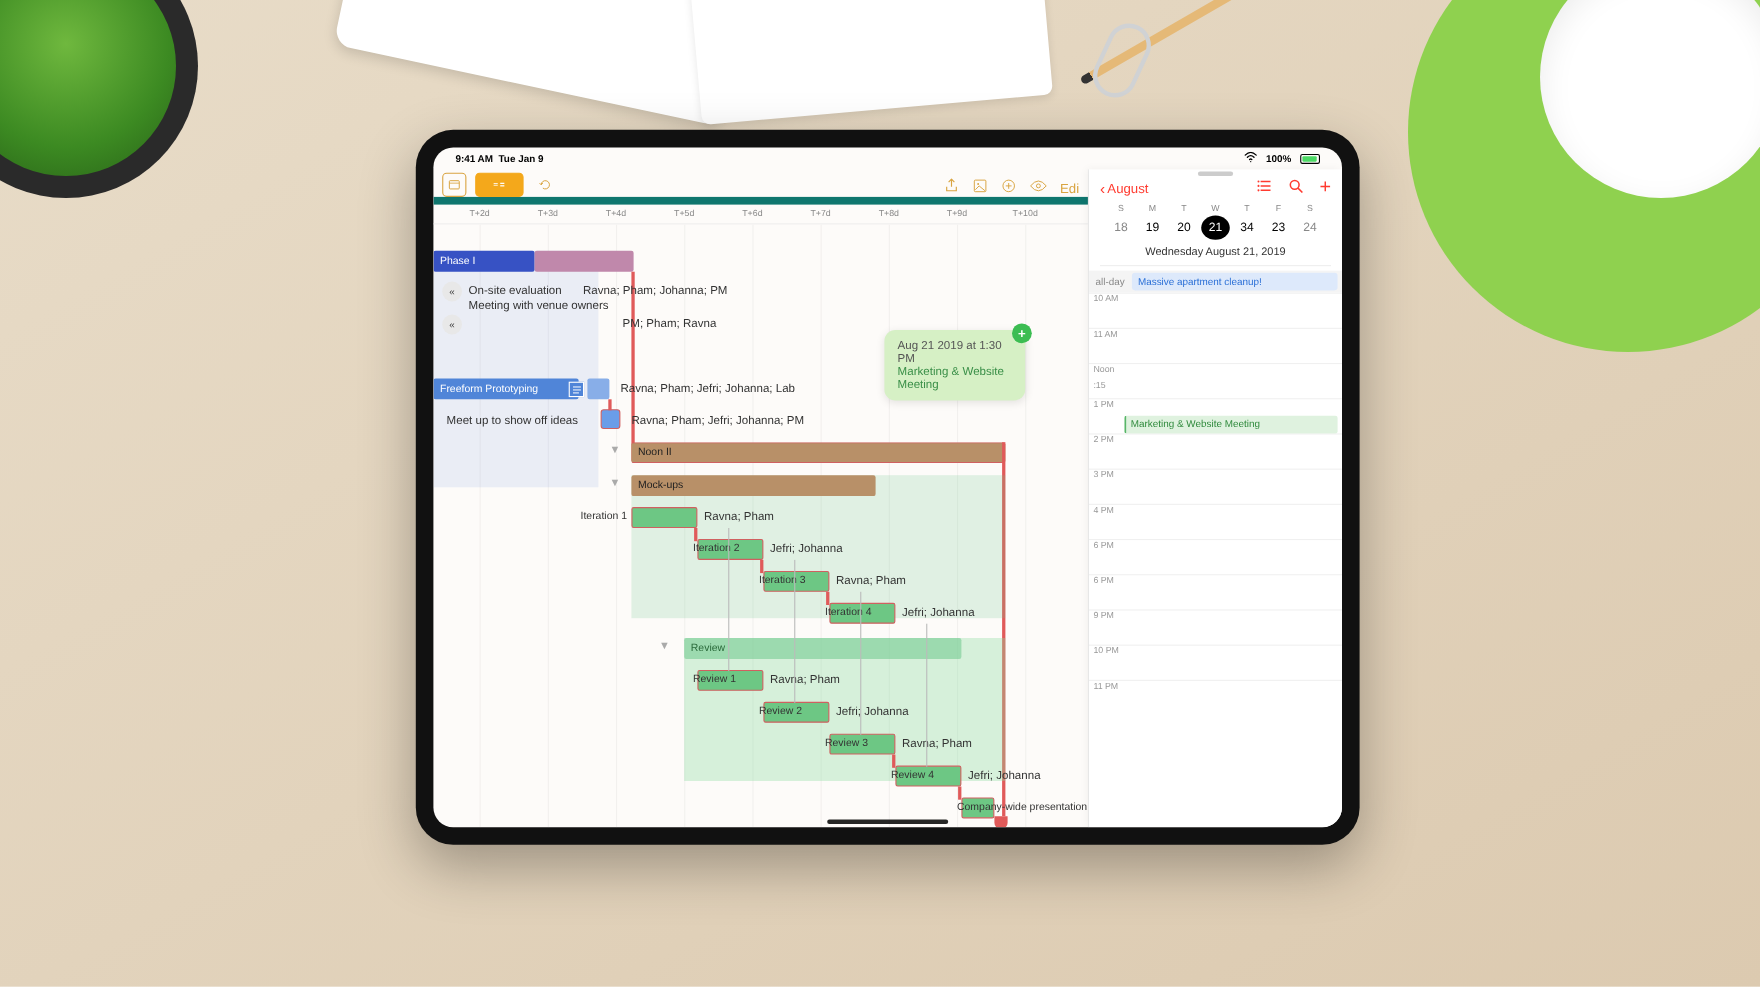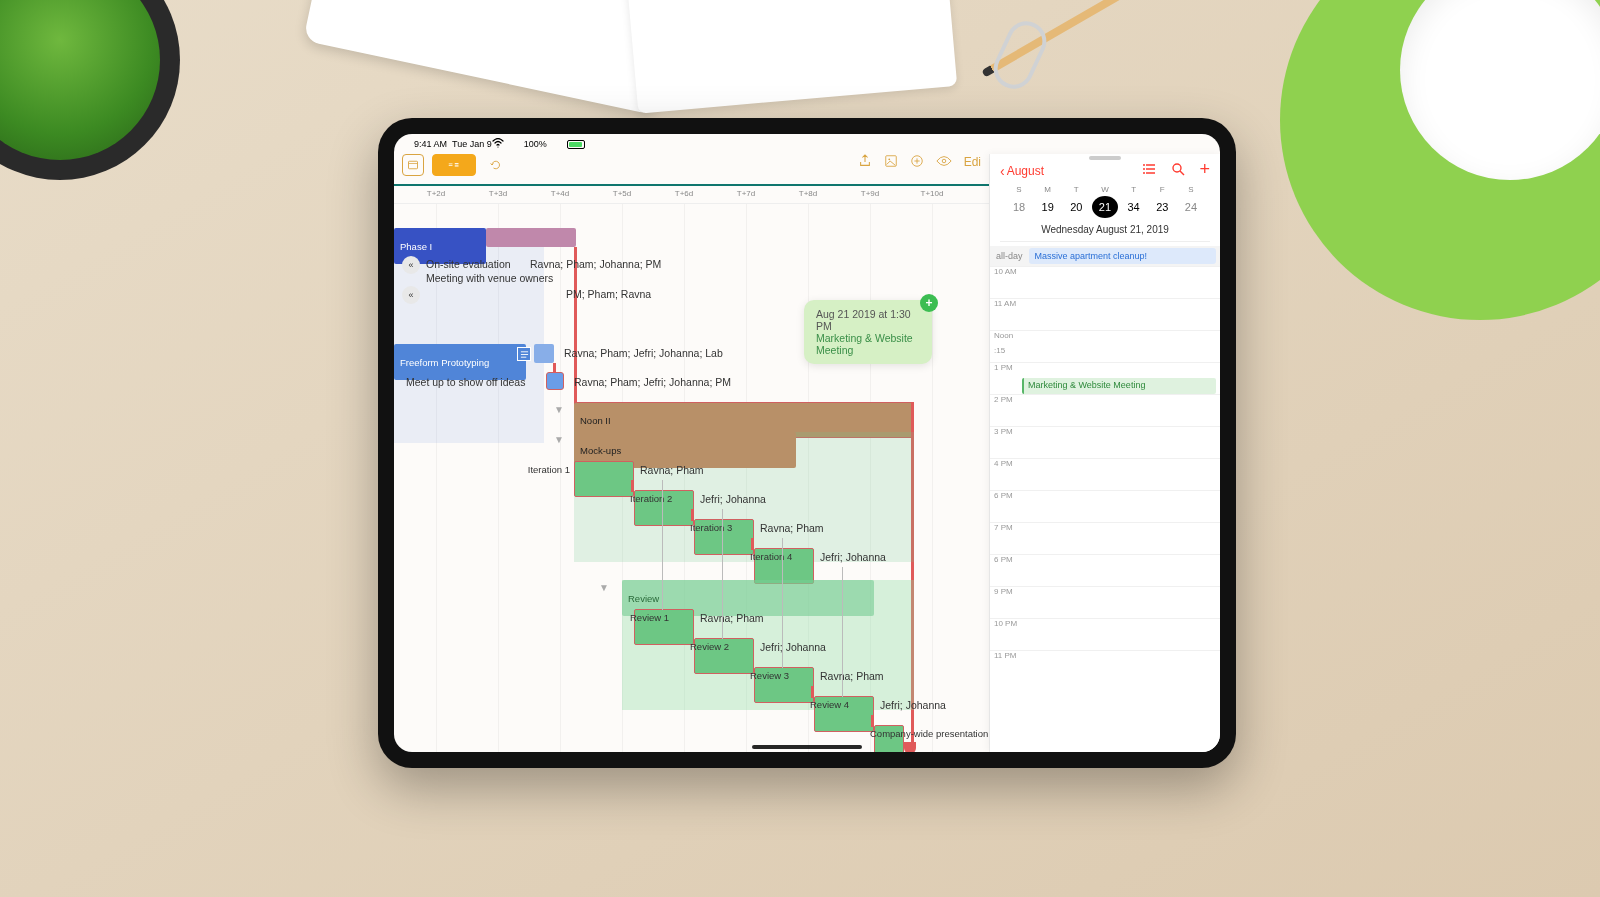--- a/index.html
+++ b/index.html
@@ -27,45 +27,45 @@
     position:absolute; left:378px; top:118px; width:858px; height:650px;
     background:#111; border-radius:34px; padding:16px;
     box-shadow: 0 20px 50px rgba(0,0,0,.3);
   }
   .screen {
     background:#fdfbf9; border-radius:18px; width:100%; height:100%;
     position:relative; overflow:hidden; font-size:10.5px; color:#333;
   }
   .status-bar {
     position:absolute; top:0; left:0; right:0; height:20px;
-    display:flex; justify-content:flex-start; align-items:center;
-    padding:0 20px; font-size:9px; font-weight:400; color:#000;
-  }
-  .status-bar .right { display:flex; gap:20px; align-items:center;}
+    display:flex; justify-content:space-between; align-items:center;
+    padding:0 20px; font-size:9px; font-weight:700; color:#000;
+  }
+  .status-bar .right { display:flex; gap:8px; align-items:center;}
   .bat { width:18px; height:9px; border:1px solid #000; border-radius:2px; position:relative; }
   .bat::after { content:""; position:absolute; left:1px; top:1px; bottom:1px; width:80%; background:#4cd964; border-radius:1px;}
   
   
   .app { position:absolute; top:20px; left:0; right:230px; bottom:0; border-right:1px solid #eee;}
   .toolbar {
-    height:32px; display:flex; align-items:flex-start; padding:0 8px; gap:8px;
-    border-bottom:2px solid #0f766e;
+    height:32px; display:flex; align-items:flex-end; padding:0 8px; gap:8px;
+    border-bottom:7px solid #0f766e;
   }
   .tbtn { width:22px; height:22px; border:1px solid #d9a441; border-radius:4px; display:flex; align-items:center; justify-content:center; cursor:pointer;}
   .tbtn svg { width:12px; height:12px; }
   .tbtn.orange { background:#f4a81b; border-color:#f4a81b;}
   .tbtn.group { width:44px; display:flex;}
   .toolbar-right { margin-left:auto; display:flex; gap:12px; align-items:center; color:#d9a441;}
   .timeline-hdr { height:18px; border-bottom:1px solid #eee; position:relative; color:#888; font-size:8px;}
   .timeline-hdr span { position:absolute; top:3px; transform:translateX(-50%);}
   
   .gantt { position:absolute; top:50px; left:0; right:0; bottom:0; overflow:hidden;}
   .grid-line { position:absolute; top:0; bottom:0; width:1px; background:#f2f0ee;}
   
-  .bar { position:absolute; height:36px; border-radius:2px; display:flex; align-items:center; padding:0 6px; font-size:9.5px; white-space:nowrap; overflow:visible;}
+  .bar { position:absolute; height:19px; border-radius:2px; display:flex; align-items:center; padding:0 6px; font-size:9.5px; white-space:nowrap; overflow:visible;}
   .bar-lbl-left { position:absolute; right:100%; margin-right:6px; color:#333; font-size:9.5px; white-space:nowrap; text-align:right;}
   
   .phase1 { background:#3752c4; color:#fff;}
   .phase1b { background:#c088ab;}
   .freeform { background:#5085d8; color:#fff;}
   .phase2 { background:#b89068; color:#222; border-top:1px solid #d06060; border-bottom:1px solid #d06060;}
   .mockups-wrap { background:rgba(110,200,140,0.2); }
   .mockups-bar { background:#b89068; color:#222;}
   .green-bar { background:#6dc784; border:1px solid #d06060;}
   .review-wrap { background:rgba(140,220,160,0.35); color:#3a7a4a;}
@@ -388,23 +388,20 @@
         <div class="hour">
             <span>3 PM</span>
           </div>
         <div class="hour">
             <span>4 PM</span>
           </div>
         <div class="hour">
             <span>6 PM</span>
           </div>
         <div class="hour">
-            <span>7 PM</span>
-          </div>
-        <div class="hour">
             <span>6 PM</span>
           </div>
         <div class="hour">
             <span>9 PM</span>
           </div>
         <div class="hour">
             <span>10 PM</span>
           </div>
         <div class="hour">
             <span>11 PM</span>

